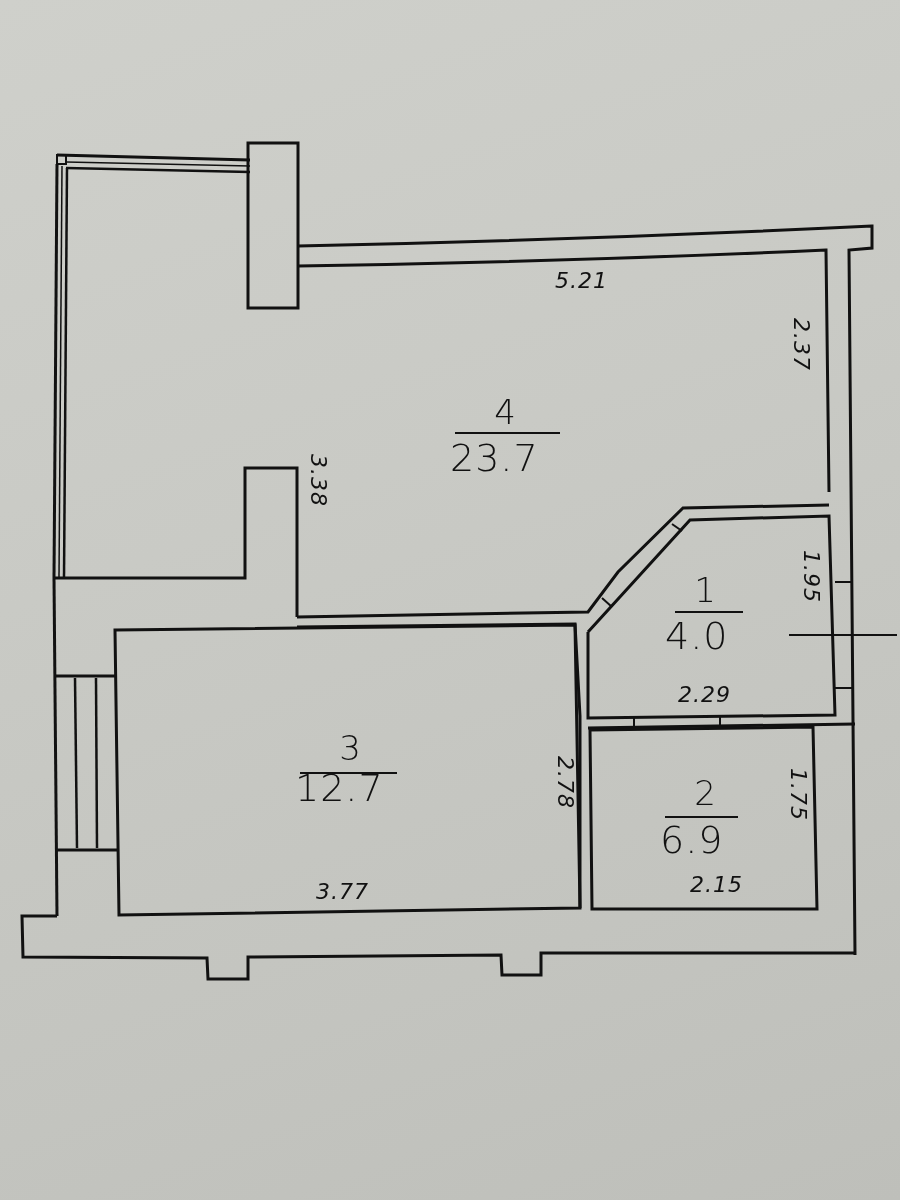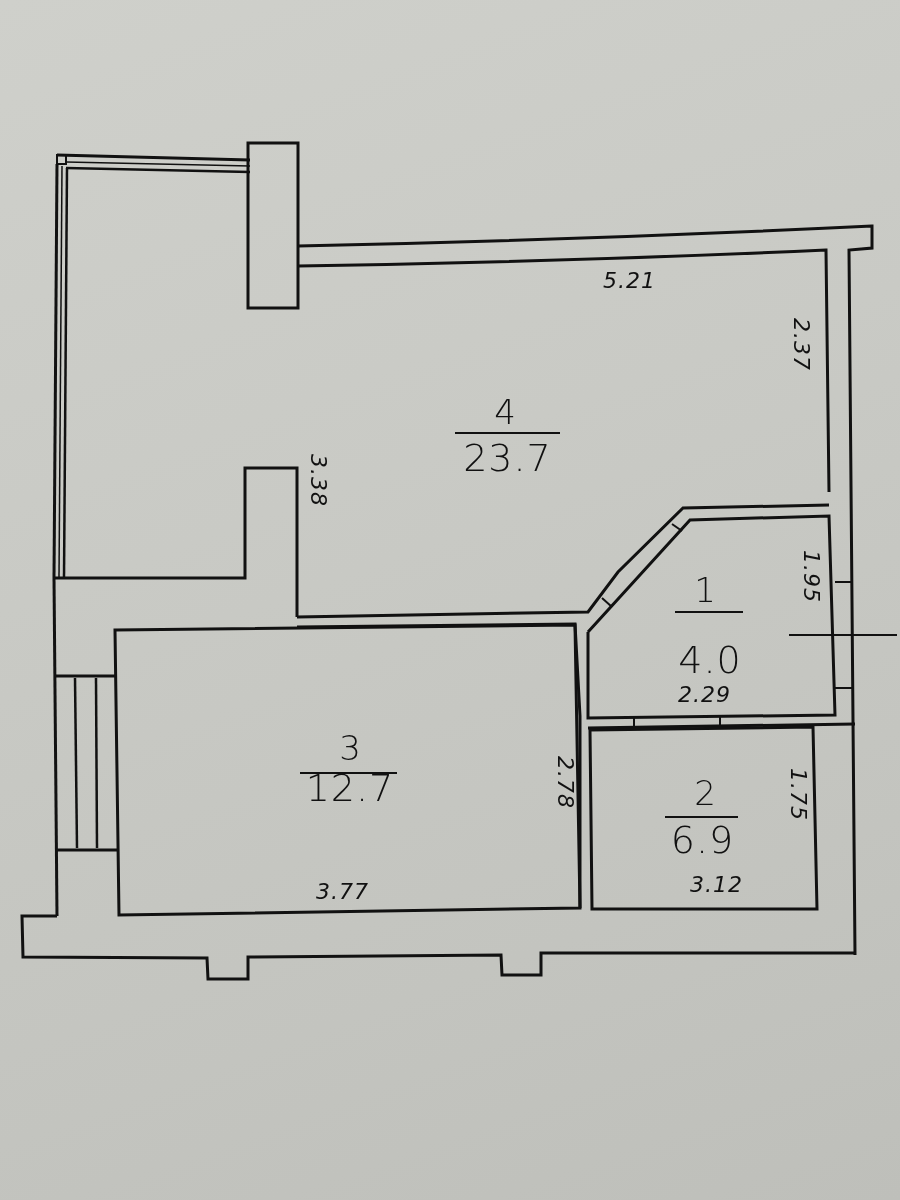--- a/index.html
+++ b/index.html
@@ -6,21 +6,21 @@
     body {
       width: 900px; height: 1200px; overflow: hidden;
       background: linear-gradient(160deg, #cfd0cb 0%, #c9cac5 40%, #c3c4bf 75%, #bebfba 100%);
       font-family: "DejaVu Sans", sans-serif;
       position: relative;
     }
     #plan { position: absolute; left: 0; top: 0; width: 900px; height: 1200px; }
     .label { position: absolute; color: #111; font-family: "DejaVu Sans", sans-serif; white-space: nowrap; }
     .dim { font-size: 22px; font-style: italic; letter-spacing: 1px; }
     .room-num { font-size: 34px; font-weight: 300; text-align: center; }
-    .room-area { font-size: 38px; font-weight: 300; text-align: center; letter-spacing: 1px; }
+    .room-area { font-size: 38px; font-weight: 300; letter-spacing: 1px; }
     .frac-line { position: absolute; height: 2px; background: #111; }
     .rot90 { transform: rotate(90deg); transform-origin: center center; }
   </style>
 </head>
 <body>
 
 <svg id="plan" viewBox="0 0 900 1200" xmlns="http://www.w3.org/2000/svg">
   <g fill="none" stroke="#111" stroke-width="3" stroke-linejoin="miter">
 
     <g>
@@ -67,33 +67,33 @@
     <line x1="75" y1="678" x2="77" y2="848" stroke-width="2.5"></line>
     <line x1="96" y1="678" x2="97" y2="848" stroke-width="2.5"></line>
 
     <path d="M57 916 L22 916 L23 957 L207 958 L208 979 L248 979 L248 957 L501 955 L502 975 L541 975 L541 953 L855 953"></path>
   </g>
 </svg>
 
 <div class="label room-num" style="left:470px;top:392px;width:70px;">4</div>
 <div class="frac-line" style="left:455px;top:432px;width:105px;"></div>
 <div class="label room-area" style="left:450px;top:436px;width:115px;">23.7</div>
-<div class="label dim" style="left:555px;top:268px;margin-left:48px;">5.21</div>
+<div class="label dim" style="left:555px;top:268px;">5.21</div>
 <div class="label dim rot90" style="left:775px;top:332px;">2.37</div>
 <div class="label dim rot90" style="left:292px;top:468px;">3.38</div>
 
 <div class="label room-num" style="left:680px;top:570px;width:50px;">1</div>
 <div class="frac-line" style="left:675px;top:611px;width:68px;"></div>
-<div class="label room-area" style="left:665px;top:638px;width:90px;">4.0</div>
+<div class="label room-area" style="left:665px;top:614px;width:90px;">4.0</div>
 <div class="label dim" style="left:678px;top:682px;font-style:italic;">2.29</div>
 <div class="label dim rot90" style="left:785px;top:564px;">1.95</div>
 
 <div class="label room-num" style="left:680px;top:773px;width:50px;">2</div>
 <div class="frac-line" style="left:665px;top:816px;width:73px;"></div>
 <div class="label room-area" style="left:660px;top:818px;width:85px;">6.9</div>
-<div class="label dim" style="left:690px;top:872px;">3.12</div>
+<div class="label dim" style="left:690px;top:872px;">2.15</div>
 <div class="label dim rot90" style="left:772px;top:782px;">1.75</div>
 
 <div class="label room-num" style="left:315px;top:728px;width:70px;">3</div>
 <div class="frac-line" style="left:300px;top:772px;width:97px;"></div>
 <div class="label room-area" style="left:295px;top:766px;width:110px;">12.7</div>
 <div class="label dim" style="left:316px;top:879px;">3.77</div>
 <div class="label dim rot90" style="left:539px;top:770px;">2.78</div>
 
 </body></html>

